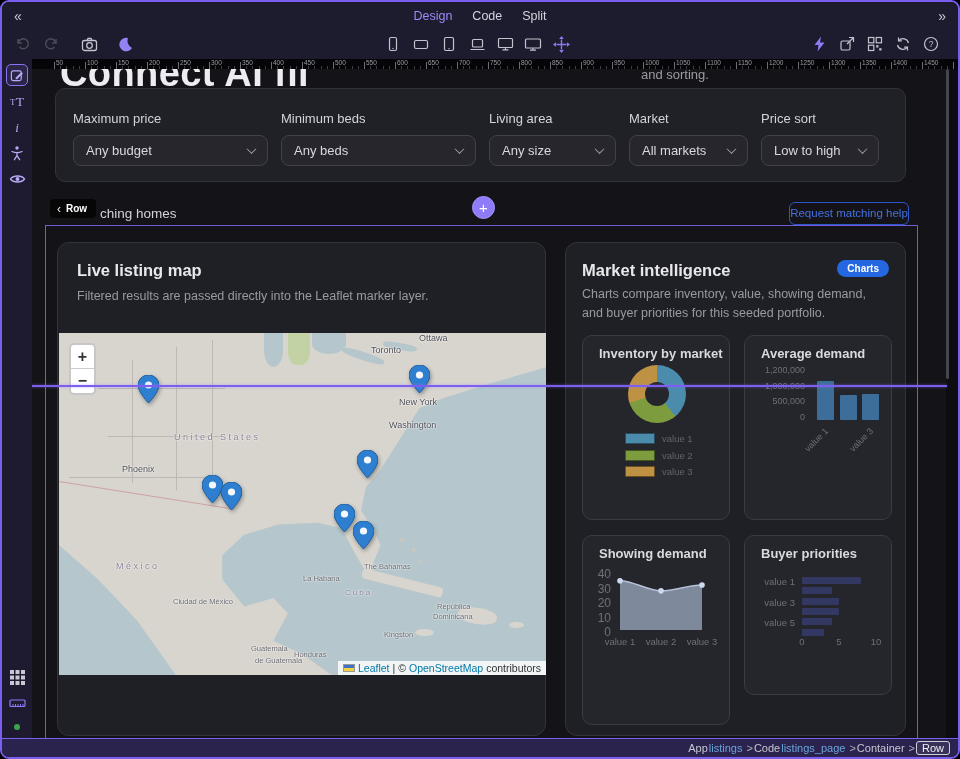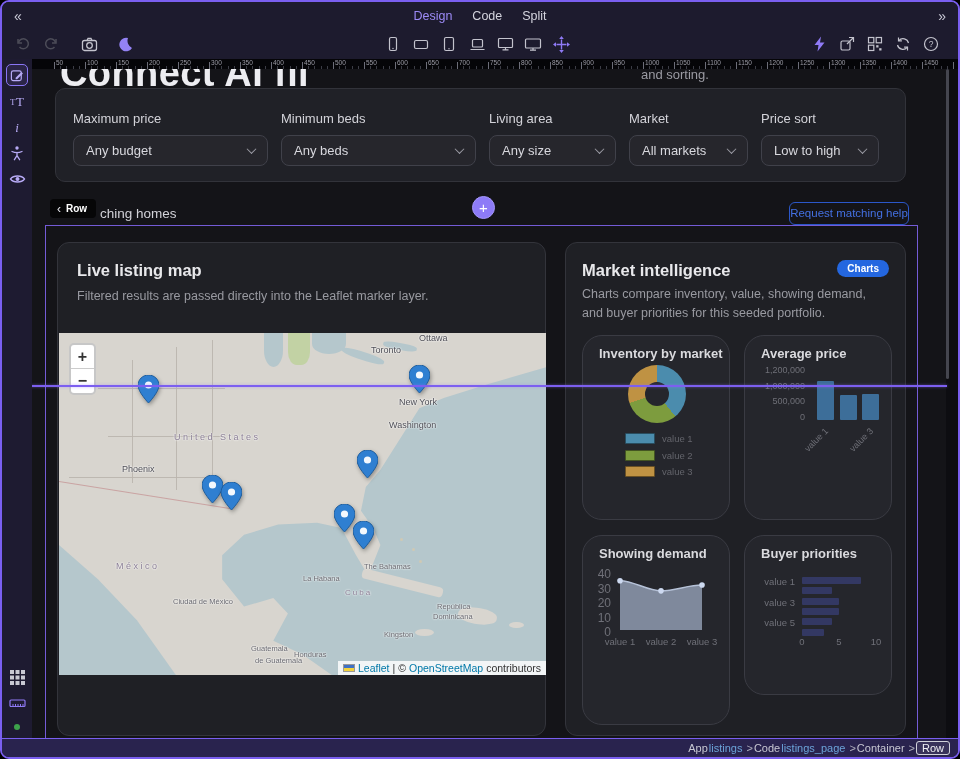--- a/index.html
+++ b/index.html
@@ -86,21 +86,21 @@
 .maplabel.country-sm{font-size:8px;letter-spacing:2px;color:#8a7e95}
 .maplabel.tiny{font-size:7.5px;color:#68686f}
 .marker{position:absolute;z-index:4;width:21px;height:28px;filter:drop-shadow(1px 2px 2px rgba(0,0,0,.35));cursor:pointer}
 .zoomctl{position:absolute;left:10px;top:10px;width:27px;background:#fff;border:2px solid rgba(0,0,0,.22);border-radius:5px;z-index:7;overflow:hidden}
 .zbtn{height:24px;text-align:center;font-size:16px;font-weight:700;color:#333;line-height:24px;cursor:pointer}
 .zbtn:first-child{border-bottom:1px solid #ccc}
 .attribution{position:absolute;right:0;bottom:0;background:rgba(255,255,255,.82);font-size:10.5px;color:#333;padding:1px 5px;z-index:8;display:flex;align-items:center;gap:3px;white-space:nowrap}
 .flag{width:12px;height:8px;display:inline-block;background:linear-gradient(#3f71c4 0 50%,#f2d23c 50% 100%);border:.5px solid #999}
 .attr-link{color:#0078a8;cursor:pointer}
 
-.chart-card{position:absolute;width:148px;background:#25262c;border:1px solid #3a3b43;border-radius:20px}
+.chart-card{position:absolute;width:148px;background:#25262c;border:1px solid #3a3b43;border-radius:10px}
 .cc1{left:16px;top:92px;height:185px}
 .cc2{left:178px;top:92px;height:185px}
 .cc3{left:16px;top:292px;height:190px}
 .cc4{left:178px;top:292px;height:160px}
 .chart-title{position:absolute;left:16px;top:10px;font-size:13px;font-weight:700;color:#dadade}
 .chart-body{position:absolute;inset:0}
 .donut{position:absolute;left:45px;top:29px;width:58px;height:58px;border-radius:50%}
 .donut-hole{position:absolute;left:62px;top:46px;width:24px;height:24px;border-radius:50%;background:#25262c}
 .lg-row{position:absolute;left:42px;display:flex;align-items:center;gap:7px}
 .lg-swatch{width:30px;height:11px;border:1px solid rgba(0,0,0,.45);border-radius:1px}
@@ -493,21 +493,21 @@
                   <span class="lg-label">value 2</span>
                 </div>
                 <div class="lg-row" style="top: 130px;">
                   <span class="lg-swatch" style="background: rgb(191, 146, 67);"></span>
                   <span class="lg-label">value 3</span>
                 </div>
               </div>
           </div>
 
           <div class="chart-card cc2">
-            <div class="chart-title">Average price</div>
+            <div class="chart-title">Average demand</div>
             <div class="chart-body">
                 <div class="ytick" style="top: 29px;">1,200,000</div>
                 <div class="ytick" style="top: 44.7px;">1,000,000</div>
                 <div class="ytick" style="top: 60.4px;">500,000</div>
                 <div class="ytick" style="top: 76.1px;">0</div>
                 <div class="vbar" style="left: 72px; top: 45px; height: 39px; background: rgb(61, 110, 153);"></div>
                 <div class="vbar" style="left: 94.5px; top: 59px; height: 25px; background: rgb(61, 110, 153);"></div>
                 <div class="vbar" style="left: 117px; top: 58px; height: 26px; background: rgb(61, 110, 153);"></div>
                 <div class="xrot" style="right: 67.5px; top: 90px;">value 1</div>
                 <div class="xrot" style="right: 22.5px; top: 90px;">value 3</div>

